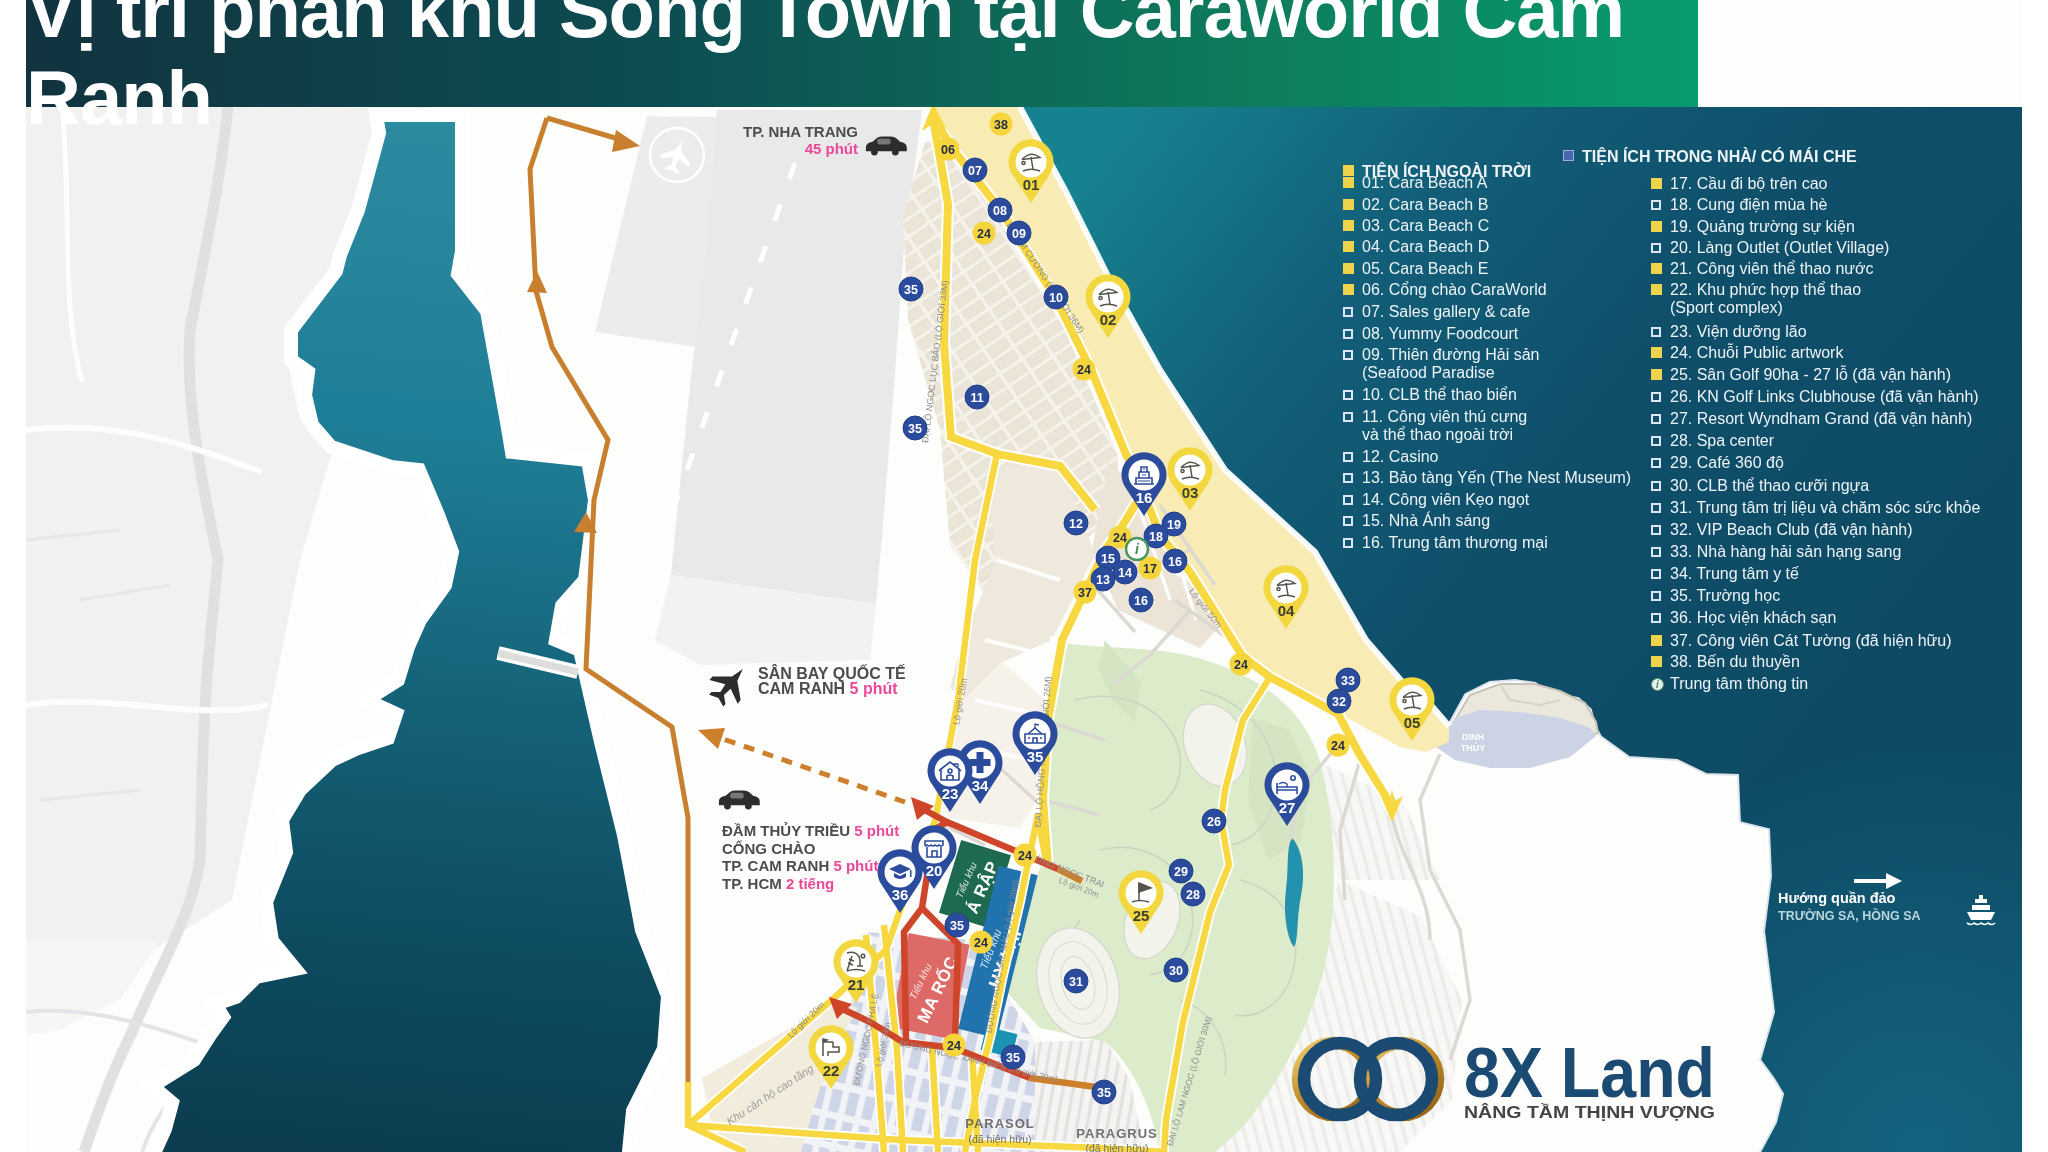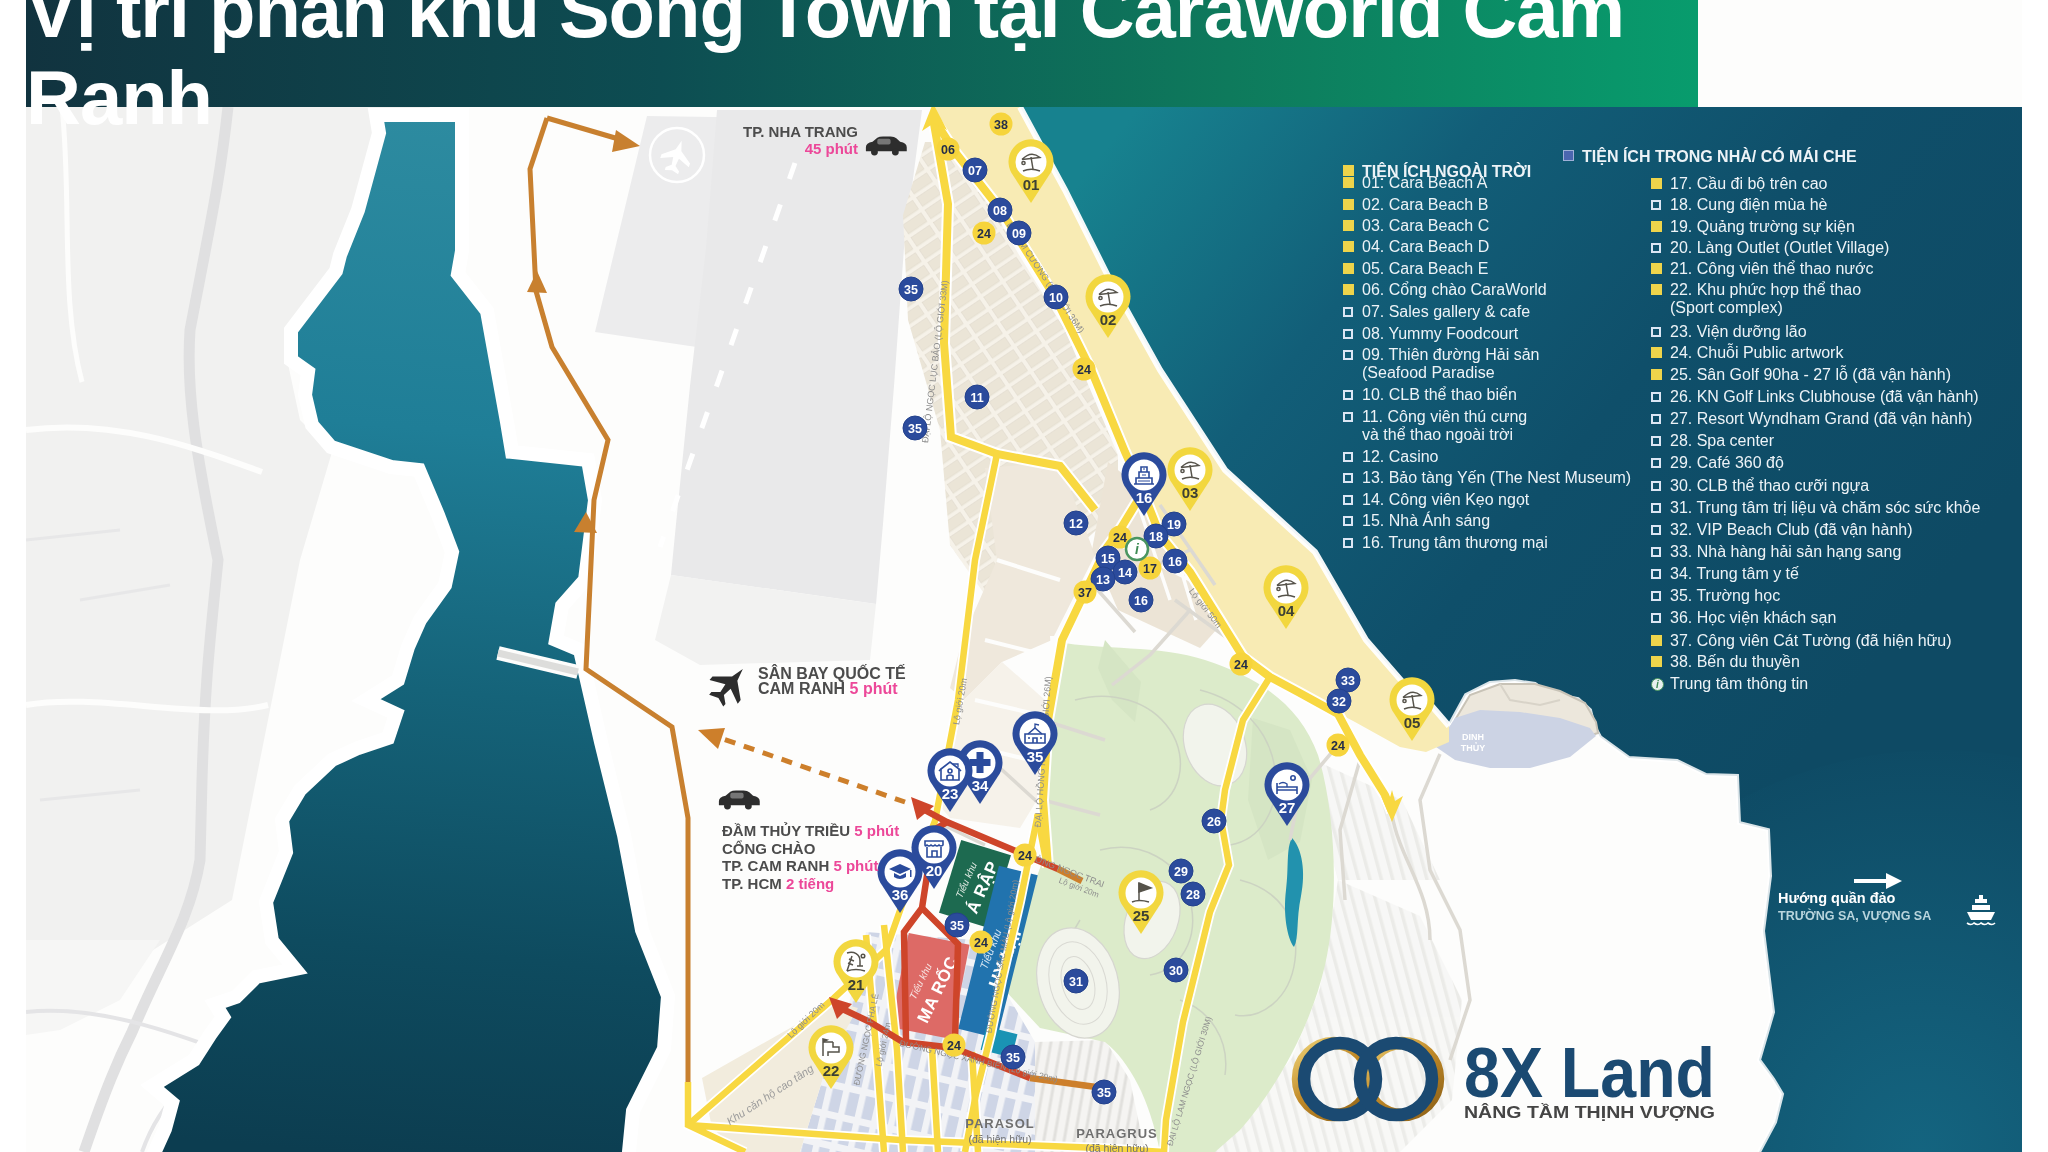--- a/index.html
+++ b/index.html
@@ -551,21 +551,21 @@
 <text x="1464" y="1097" font-family="Liberation Sans,sans-serif" font-weight="bold" font-size="70" fill="#1b4a72" textLength="251" lengthAdjust="spacingAndGlyphs">8X Land</text>
 <text x="1464" y="1118" font-family="Liberation Sans,sans-serif" font-weight="bold" font-size="16.5" fill="#454545" textLength="251" lengthAdjust="spacingAndGlyphs">NÂNG TẦM THỊNH VƯỢNG</text>
 
 <rect x="0" y="0" width="26" height="1152" fill="#ffffff"></rect>
 <rect x="2022" y="0" width="26" height="1152" fill="#ffffff"></rect>
 </svg>
 
 <div class="lb" style="left:700px;top:124px;width:158px;text-align:right;font-weight:bold;font-size:15px;color:#4c4c4c;line-height:16.5px">TP. NHA TRANG<br><b class="o">45 phút</b></div>
 <div class="lb" style="left:758px;top:666px;font-weight:bold;font-size:16px;color:#4c4c4c;line-height:15px">SÂN BAY QUỐC TẾ<br>CAM RANH <b class="o">5 phút</b></div>
 <div class="lb" style="left:722px;top:822px;font-weight:bold;font-size:15px;color:#4c4c4c;line-height:17.5px">ĐẦM THỦY TRIỀU <b class="o">5 phút</b><br>CỔNG CHÀO<br>TP. CAM RANH <b class="o">5 phút</b><br>TP. HCM <b class="o">2 tiếng</b></div>
-<div class="lb" style="left:1778px;top:890px;width:178px;text-align:left;font-weight:bold;font-size:14.5px;color:#ffffff;line-height:17px">Hướng quần đảo<br><span style="color:#b9d5dd;font-size:12.5px">TRƯỜNG SA, VƯỢNG SA</span></div>
+<div class="lb" style="left:1778px;top:890px;width:178px;text-align:left;font-weight:bold;font-size:14.5px;color:#ffffff;line-height:17px">Hướng quần đảo<br><span style="color:#b9d5dd;font-size:12.5px">TRƯỜNG SA, HỒNG SA</span></div>
 
 <div class="lg" style="left:1362px;top:0">
 <div class="li" style="top:163px;font-weight:bold"><span class="sq" style="top:2px"></span>TIỆN ÍCH NGOÀI TRỜI</div>
 <div class="li" style="top:174px"><span class="sq"></span>01. Cara Beach A</div>
 <div class="li" style="top:195.5px"><span class="sq"></span>02. Cara Beach B</div>
 <div class="li" style="top:217px"><span class="sq"></span>03. Cara Beach C</div>
 <div class="li" style="top:238px"><span class="sq"></span>04. Cara Beach D</div>
 <div class="li" style="top:259.5px"><span class="sq"></span>05. Cara Beach E</div>
 <div class="li" style="top:281px"><span class="sq"></span>06. Cổng chào CaraWorld</div>
 <div class="li" style="top:303px"><span class="so"></span>07. Sales gallery &amp; cafe</div>

